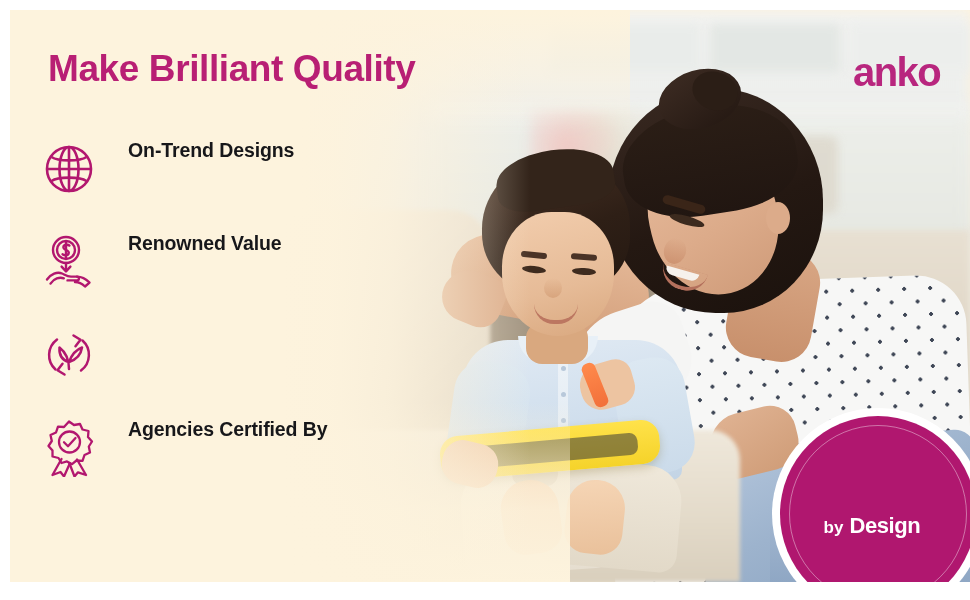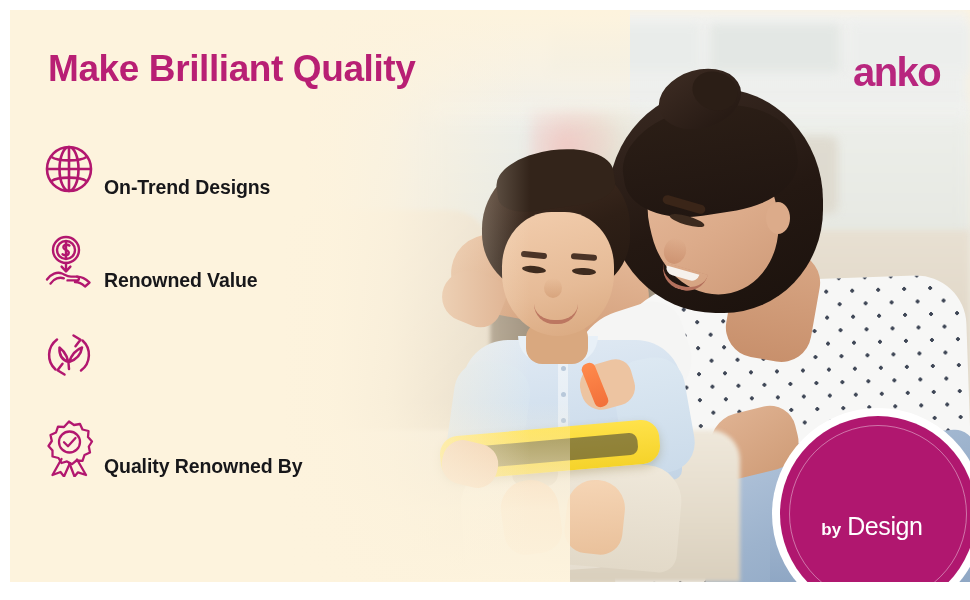--- a/index.html
+++ b/index.html
@@ -349,21 +349,21 @@
   .logo{
     position:absolute; right:30px; top:40px;
     font-size:40px; font-weight:bold; letter-spacing:-1.6px;
     color:#b8267e;
   }
 
   .features{
     position:absolute; left:28px; top:128px; width:440px;
   }
   .feature{
-    display:flex; align-items:flex-end; gap:4px;
+    display:flex; align-items:flex-start; gap:28px;
     height:62px; margin-bottom:31px;
   }
   .feature:last-child{margin-bottom:0;}
   .f-icon{
     flex:0 0 62px; width:62px; height:62px;
     display:flex; align-items:center; justify-content:center;
   }
   .f-icon svg{display:block;}
   .f-label{
     font-size:19.5px; font-weight:bold; color:#17171a;
@@ -398,21 +398,21 @@
     padding-right:12px;
   }
   .badge-l1{
     font-size:25px; font-weight:bold; letter-spacing:-0.3px; line-height:1;
     margin-bottom:6px; margin-left:-4px;
   }
   .badge-l2{
     display:flex; align-items:baseline; gap:6px; line-height:1;
   }
   .badge-by{font-size:17px; font-weight:bold;}
-  .badge-design{font-size:25px; font-weight:normal; letter-spacing:-0.4px;margin-top:24px;}
+  .badge-design{font-size:22px; font-weight:bold; letter-spacing:-0.4px;margin-top:24px;}
 </style>
 </head>
 <body>
 
 <div id="banner">
   <div id="card">
 
     <div class="photo">
       <div class="bg-wall"></div>
       <div class="cab cab1"></div>
@@ -544,21 +544,21 @@
           <span class="f-icon">
             <svg width="56" height="58" viewBox="0 0 56 58" fill="none" stroke="#b2176f" stroke-width="2.3" stroke-linecap="round" stroke-linejoin="round">
               <path d="M28 2.5 L33 6 L39 5 L41.5 10.5 L47.5 12 L47 18 L51 22.5 L47.8 27.5 L49 33.5 L43.5 36 L41.5 41.8 L35.5 41.5 L31 45.2 L26 42.4 L20.5 44 L17.5 39 L11.5 37.5 L11.5 31.5 L7.5 27 L10.8 22 L9.5 16 L15 13.5 L17 7.7 L23 8 Z"></path>
               <circle cx="28.5" cy="23" r="10.5"></circle>
               <path d="M23 23.2 L27 27.2 L34.5 19"></path>
               <path d="M20.5 40 L11.5 56 L19.5 53 L23 57.5 L29 44"></path>
               <path d="M36 40.5 L45 56 L37 53.3 L33.5 57.5 L28.5 44.5"></path>
             </svg>
           </span>
           <span class="f-label">
-            <span>Quality Renowned By</span><br>
+            <span>Agencies Certified By</span><br>
           </span>
         </div>
 
       </div>
 
       <div class="badge">
         <div class="badge-ring"></div>
         <div class="badge-disc"></div>
         <div class="badge-inner-ring"></div>
         <div class="badge-text">

